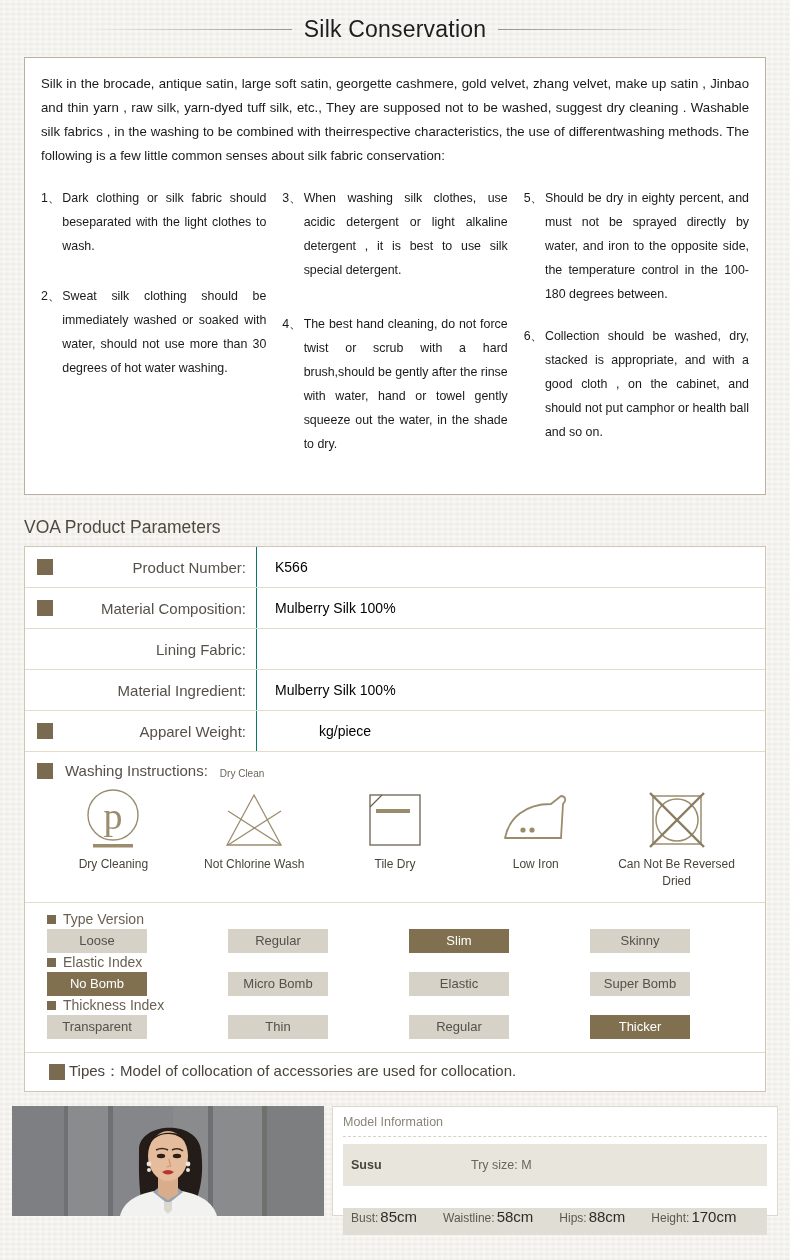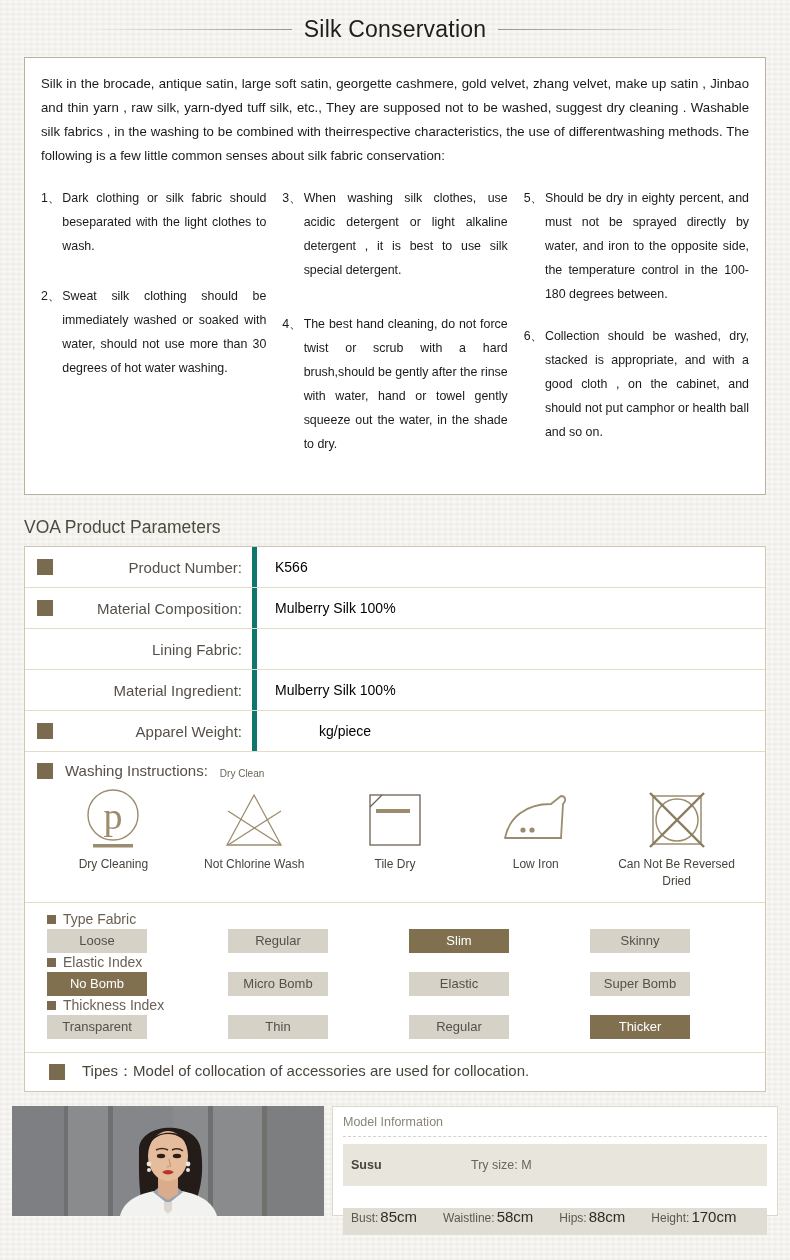--- a/index.html
+++ b/index.html
@@ -101,21 +101,21 @@
   .prow {
     display: flex;
     border-bottom: 1px solid #e2dcc9;
     min-height: 41px;
     align-items: center;
   }
   .plabel {
     flex: 0 0 232px;
     display: flex;
     align-items: center;
-    border-right: 5px solid #0f766e;
+    border-right: 1px solid #0f766e;
     align-self: stretch;
     padding: 0 10px 0 12px;
   }
   .sq {
     width: 16px; height: 16px;
     background: #7a6a4f;
     flex: 0 0 auto;
   }
   .sq.hidden { visibility: hidden; }
   .plabel-text {
@@ -195,21 +195,21 @@
     background: #d6d2c8;
     color: #54504a;
   }
   .tag:last-child { margin-right: 0; }
   .tag.sel { background: #81704f; color: #ffffff; }
 
   
   .tipes-row {
     display: flex;
     align-items: center;
-    gap: 17px;
+    gap: 4px;
     padding: 9px 12px 10px 24px;
   }
   .tipes-text { font-size: 15px; color: #4a443c; }
 
   
   .footer {
     display: flex;
     margin: 14px 12px 0 12px;
     gap: 8px;
     height: 110px;
@@ -418,21 +418,21 @@
         </div>
 
       </div>
     </div>
 
     <div class="index-row">
 
       <div class="idx-group">
         <div class="idx-head">
           <span class="sq-sm"></span>
-          <span class="idx-title">Type Fabric</span>
+          <span class="idx-title">Type Version</span>
         </div>
         <div class="tags">
           <div class="tag">Loose</div>
           <div class="tag">Regular</div>
           <div class="tag sel">Slim</div>
           <div class="tag">Skinny</div>
         </div>
       </div>
 
       <div class="idx-group">

